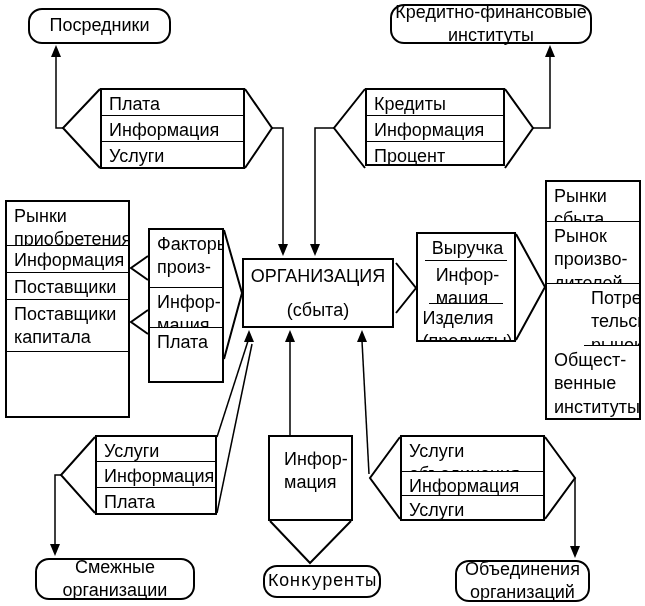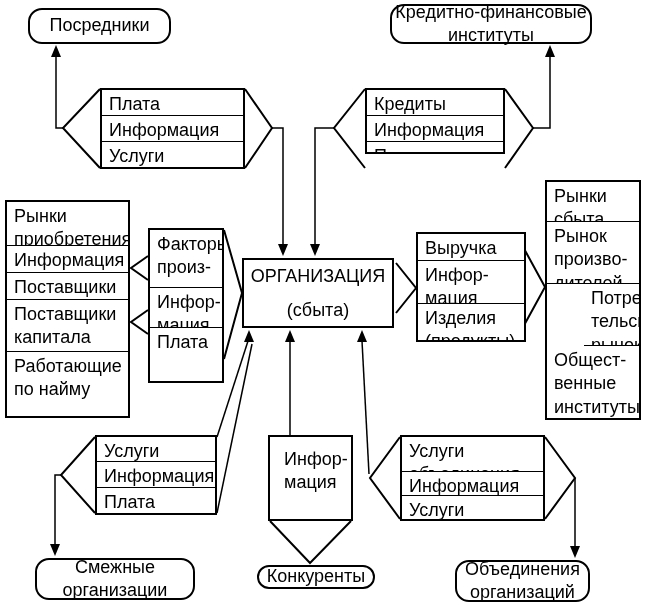--- a/index.html
+++ b/index.html
@@ -71,61 +71,59 @@
   </svg>
 
   <div class="abs terminal" style="left:28px;top:8px;width:143px;height:36px;">Посредники</div>
 
   <div class="abs terminal" style="left:390px;top:4px;width:202px;height:40px;">Кредитно-финансовые
 институты</div>
 
   <div class="abs terminal" style="left:35px;top:558px;width:160px;height:42px;">Смежные
 организации</div>
 
-  <div class="abs terminal" style="left:257px;top:565px;width:118px;height:24px;">Конкуренты</div>
+  <div class="abs terminal" style="left:263px;top:565px;width:118px;height:33px;font-family:Liberation Mono, monospace;">Конкуренты</div>
 
   <div class="abs terminal" style="left:455px;top:560px;width:135px;height:42px;">Объединения
 организаций</div>
 
   <div class="abs box center-node" style="left:242px;top:258px;width:152px;height:70px;">ОРГАНИЗАЦИЯ
 (сбыта)</div>
 
   <div class="abs box cellbox" style="left:100px;top:88px;width:145px;height:81px;">
     <div class="cell" style="height:26px;">Плата</div>
     <div class="cell" style="height:26px;">Информация</div>
     <div class="cell last">Услуги</div>
   </div>
 
-  <div class="abs box cellbox" style="left:365px;top:88px;width:140px;height:66px;">
+  <div class="abs box cellbox" style="left:365px;top:88px;width:140px;height:78px;">
     <div class="cell" style="height:26px;">Кредиты</div>
     <div class="cell" style="height:26px;">Информация</div>
     <div class="cell last">Процент</div>
   </div>
 
   <div class="abs box cellbox" style="left:5px;top:200px;width:125px;height:218px;">
     <div class="cell" style="height:44px;">Рынки
 приобретения</div>
     <div class="cell" style="height:27px;">Информация</div>
     <div class="cell" style="height:27px;">Поставщики</div>
     <div class="cell" style="height:52px;">Поставщики
 капитала</div>
-    <div class="cell last">Работающие
-по найму</div>
   </div>
 
   <div class="abs box cellbox" style="left:148px;top:228px;width:76px;height:155px;">
     <div class="cell" style="height:58px;">Факторы
 произ-
 водства</div>
     <div class="cell" style="height:40px;">Инфор-
 мация</div>
     <div class="cell last">Плата</div>
   </div>
 
-  <div class="abs box cellbox" style="left:416px;top:232px;width:110px;height:110px;">
+  <div class="abs box cellbox" style="left:416px;top:232px;width:100px;height:110px;align-items:center;">
     <div class="cell" style="height:27px;">Выручка</div>
     <div class="cell" style="height:43px;">Инфор-
 мация</div>
     <div class="cell last">Изделия
 (продукты)</div>
   </div>
 
   <div class="abs box cellbox" style="left:545px;top:180px;width:96px;height:240px;">
     <div class="cell" style="height:40px;">Рынки
 сбыта</div>

